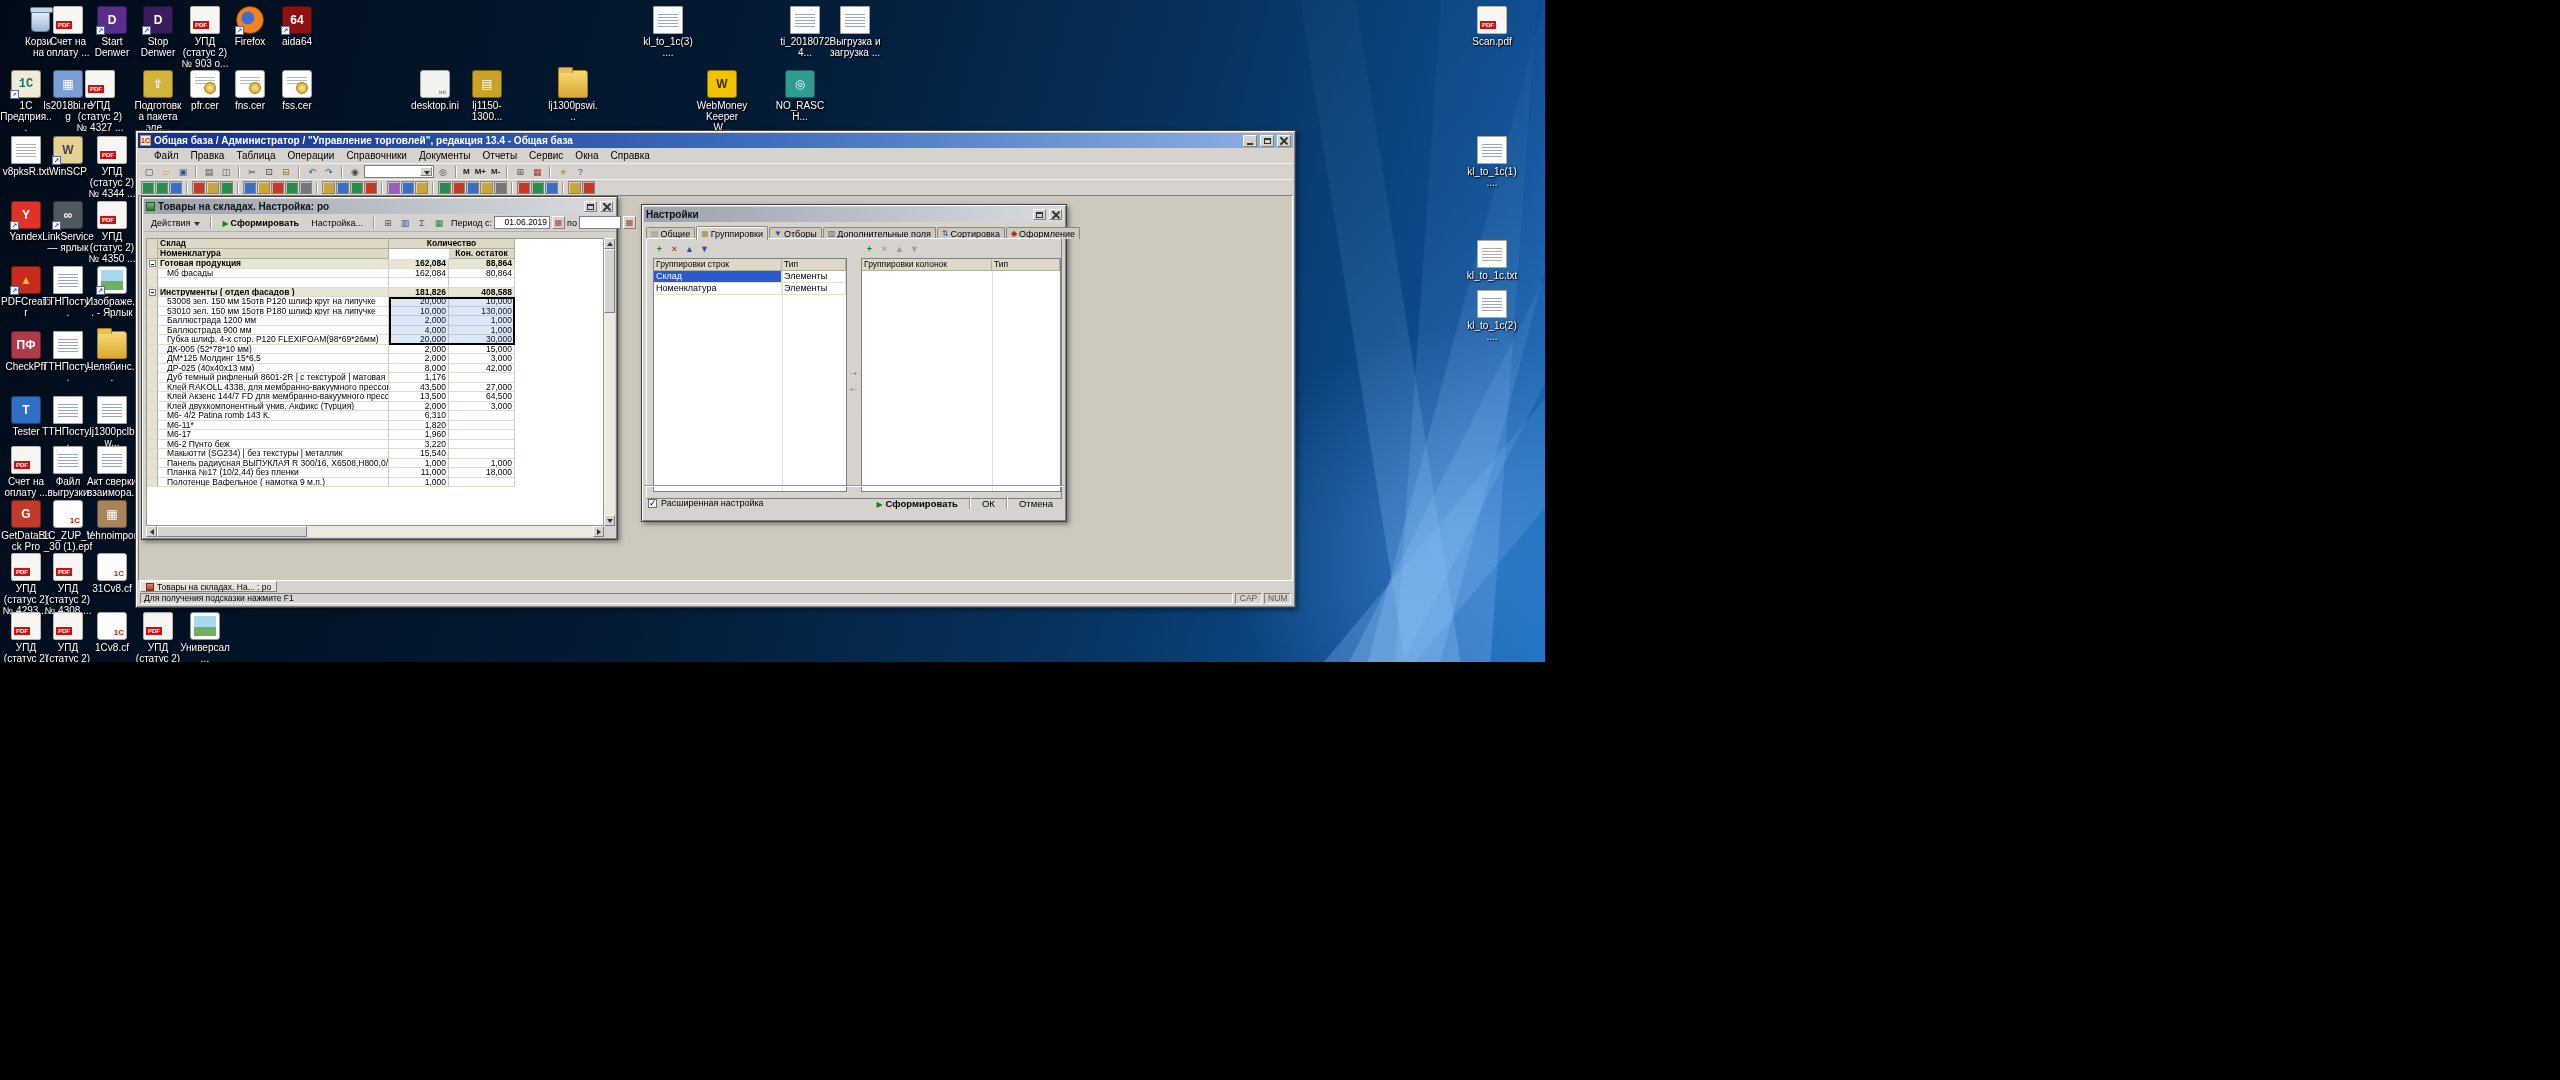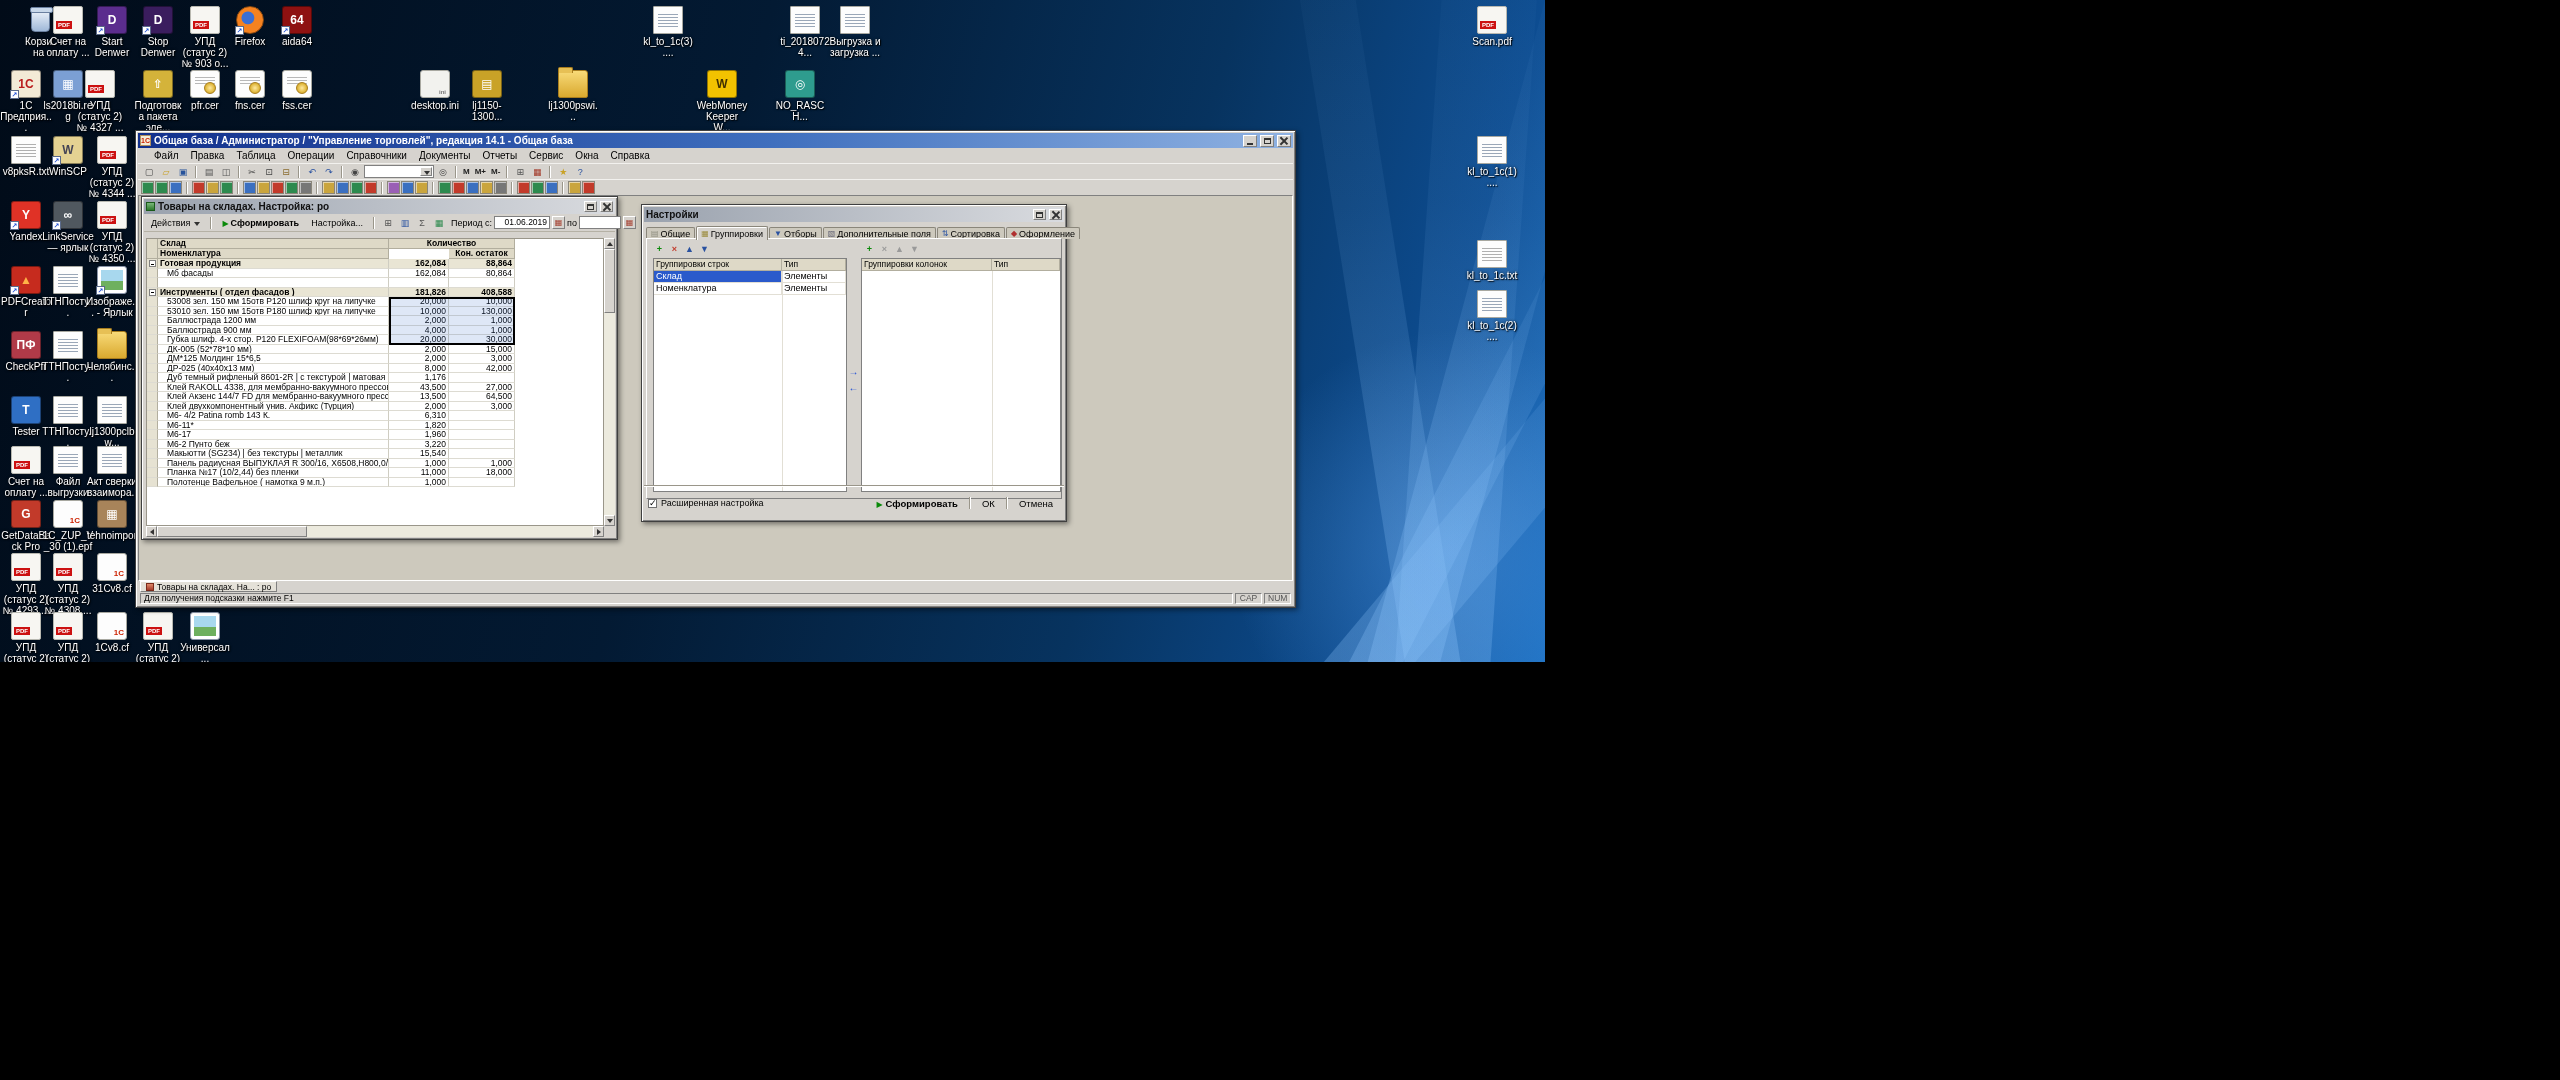--- a/index.html
+++ b/index.html
@@ -263,21 +263,21 @@
         </div>
         <div class="dicon" style="left: 829px; top: 6px;">
           <div class="dicon-img k-doc"></div>
           <div class="dicon-label">Выгрузка и загрузка ...</div>
         </div>
         <div class="dicon" style="left: 1466px; top: 6px;">
           <div class="dicon-img k-pdf"></div>
           <div class="dicon-label">Scan.pdf</div>
         </div>
         <div class="dicon" style="left: 0px; top: 70px;">
-          <div class="dicon-img k-app" style="background: rgb(243, 234, 214); color: #b91c1c;">
+          <div class="dicon-img k-app" style="background: rgb(243, 234, 214); color: #0f766e; font-family: Liberation Mono, monospace;">
             <span class="dicon-glyph">1С</span>
             <span class="sc"></span>
           </div>
           <div class="dicon-label">1С Предприя...</div>
         </div>
         <div class="dicon" style="left: 42px; top: 70px;">
           <div class="dicon-img k-app" style="background: rgb(123, 159, 212);">
             <span class="dicon-glyph">▦</span>
           </div>
           <div class="dicon-label">ls2018bi.reg</div>
@@ -478,21 +478,21 @@
         </div>
         <div class="dicon" style="left: 179px; top: 612px;">
           <div class="dicon-img k-image"></div>
           <div class="dicon-label">Универсал...</div>
         </div>
       </div>
 
     <div id="main-window" class="winxp" style="left:135px;top:130px;width:1161px;height:478px;">
       <div class="titlebar main">
         <span class="app-ic"></span>
-        <span class="t-text">Общая база / Администратор / "Управление торговлей", редакция 14.1 - Общая база</span>
+        <span class="t-text">Общая база / Администратор / "Управление торговлей", редакция 13.4 - Общая база</span>
         <span class="grow"></span>
         <span class="win-btn">
             <span class="wb-min"></span>
           </span>
         <span class="win-btn">
             <span class="wb-max"></span>
           </span>
         <span class="win-btn">
             <span class="wb-close"></span>
           </span>

